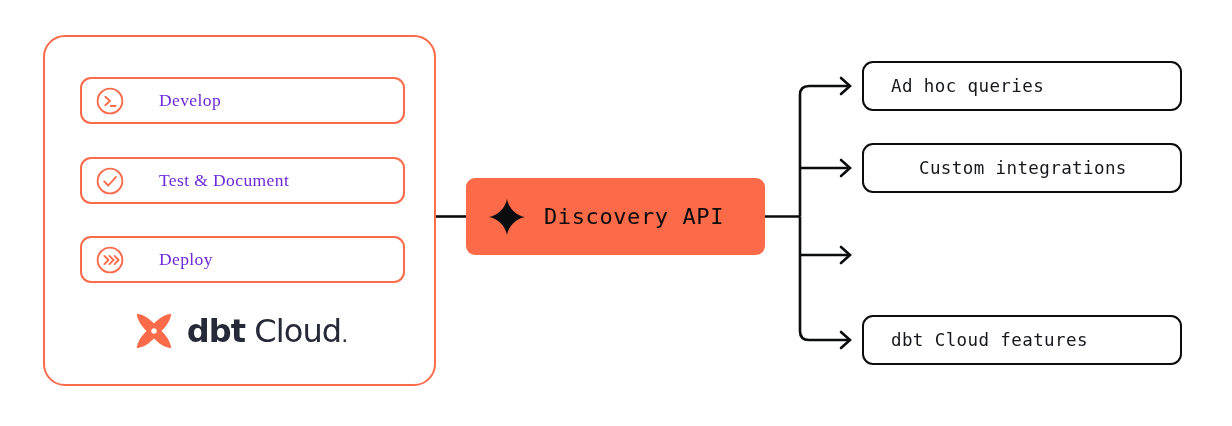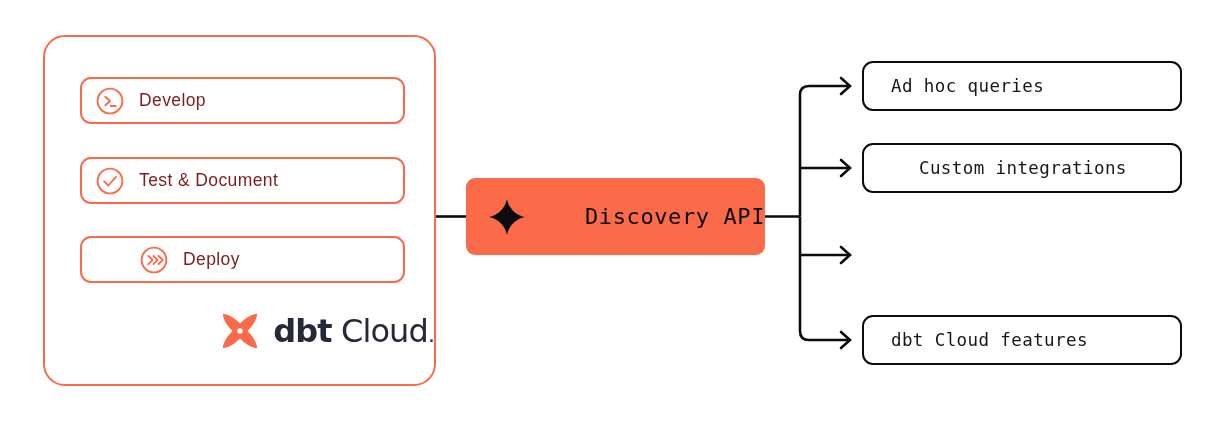--- a/index.html
+++ b/index.html
@@ -42,47 +42,48 @@
     height: 47px;
     border: 2.2px solid #fc6b49;
     border-radius: 11px;
     box-sizing: border-box;
     background: #ffffff;
     display: flex;
     align-items: center;
   }
   .stage-box.s0 { top: 40px; }
   .stage-box.s1 { top: 120px; }
-  .stage-box.s2 { top: 199px; padding-left: 44px; }
+  .stage-box.s2 { top: 199px; }
 
   .stage-icon {
     width: 30px;
     height: 30px;
     margin-left: 13px;
     margin-right: 14px;
     flex: 0 0 auto;
     display: block;
   }
   .stage-label {
     font-size: 17.5px;
-    color: #7f1d1d;
+    color: #6d28d9;
     letter-spacing: 0.4px;
     white-space: nowrap;
-    font-family: Liberation Sans, sans-serif;
+    font-family: Liberation Serif, serif;
+    margin-left: 20px;
   }
 
   
   .dbt-logo {
     position: absolute;
     left: 0;
     right: 0;
     top: 272px;
     display: flex;
     align-items: center;
-    justify-content: flex-end;
+    justify-content: center;
   }
   .dbt-mark {
     width: 44px;
     height: 44px;
     display: block;
     margin-right: 11px;
   }
   .dbt-wordmark {
     font-family: "DejaVu Sans", "Liberation Sans", sans-serif;
     font-size: 32px;
@@ -115,21 +116,20 @@
     margin-right: 18px;
     flex: 0 0 auto;
     display: block;
   }
   .api-label {
     font-size: 22px;
     color: #0b0c0e;
     letter-spacing: 0.6px;
     white-space: nowrap;
     font-family: "DejaVu Sans Mono", "Liberation Mono", monospace;
-    margin-left: 41px;
   }
 
   
   .consumer-box {
     position: absolute;
     left: 862px;
     width: 320px;
     height: 50px;
     border: 2.4px solid #0b0c0e;
     border-radius: 11px;

